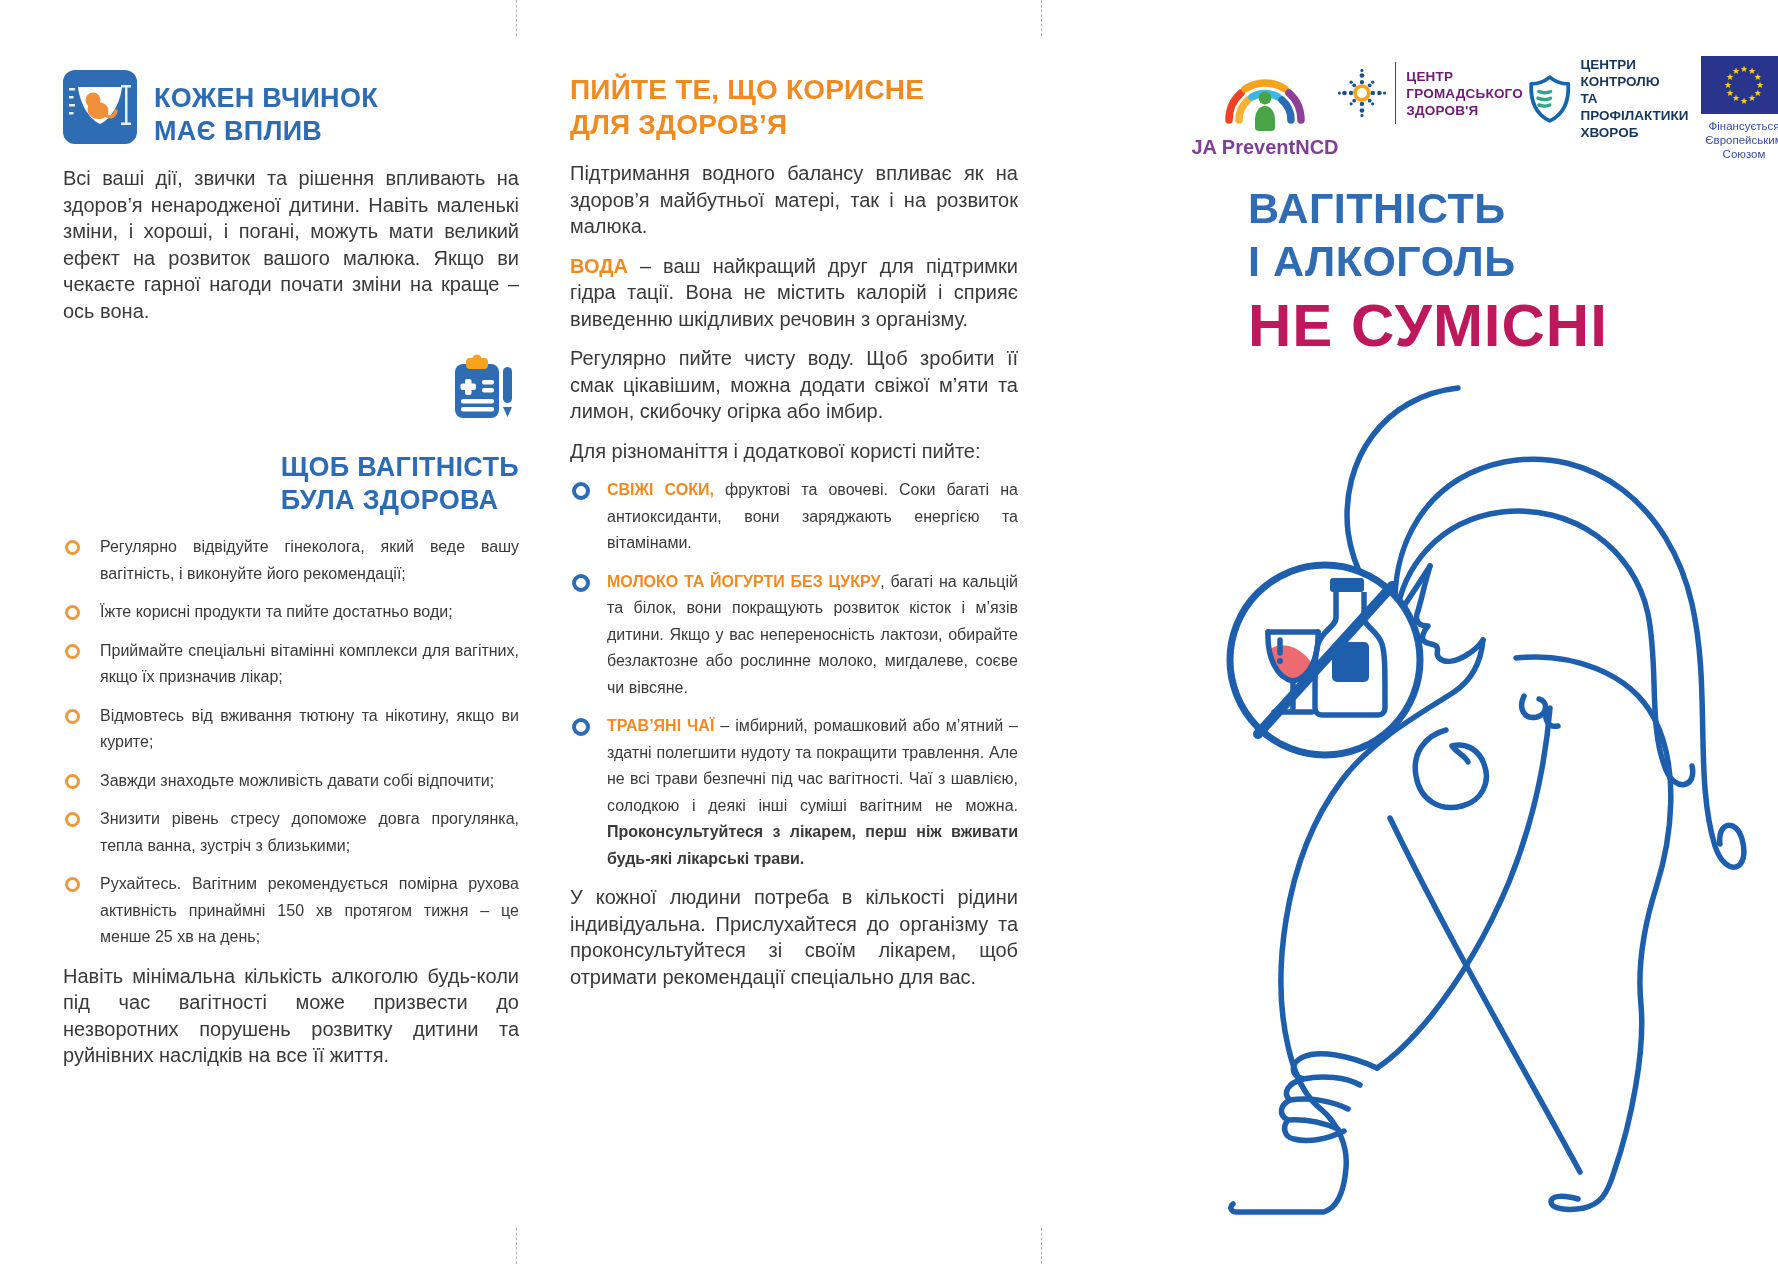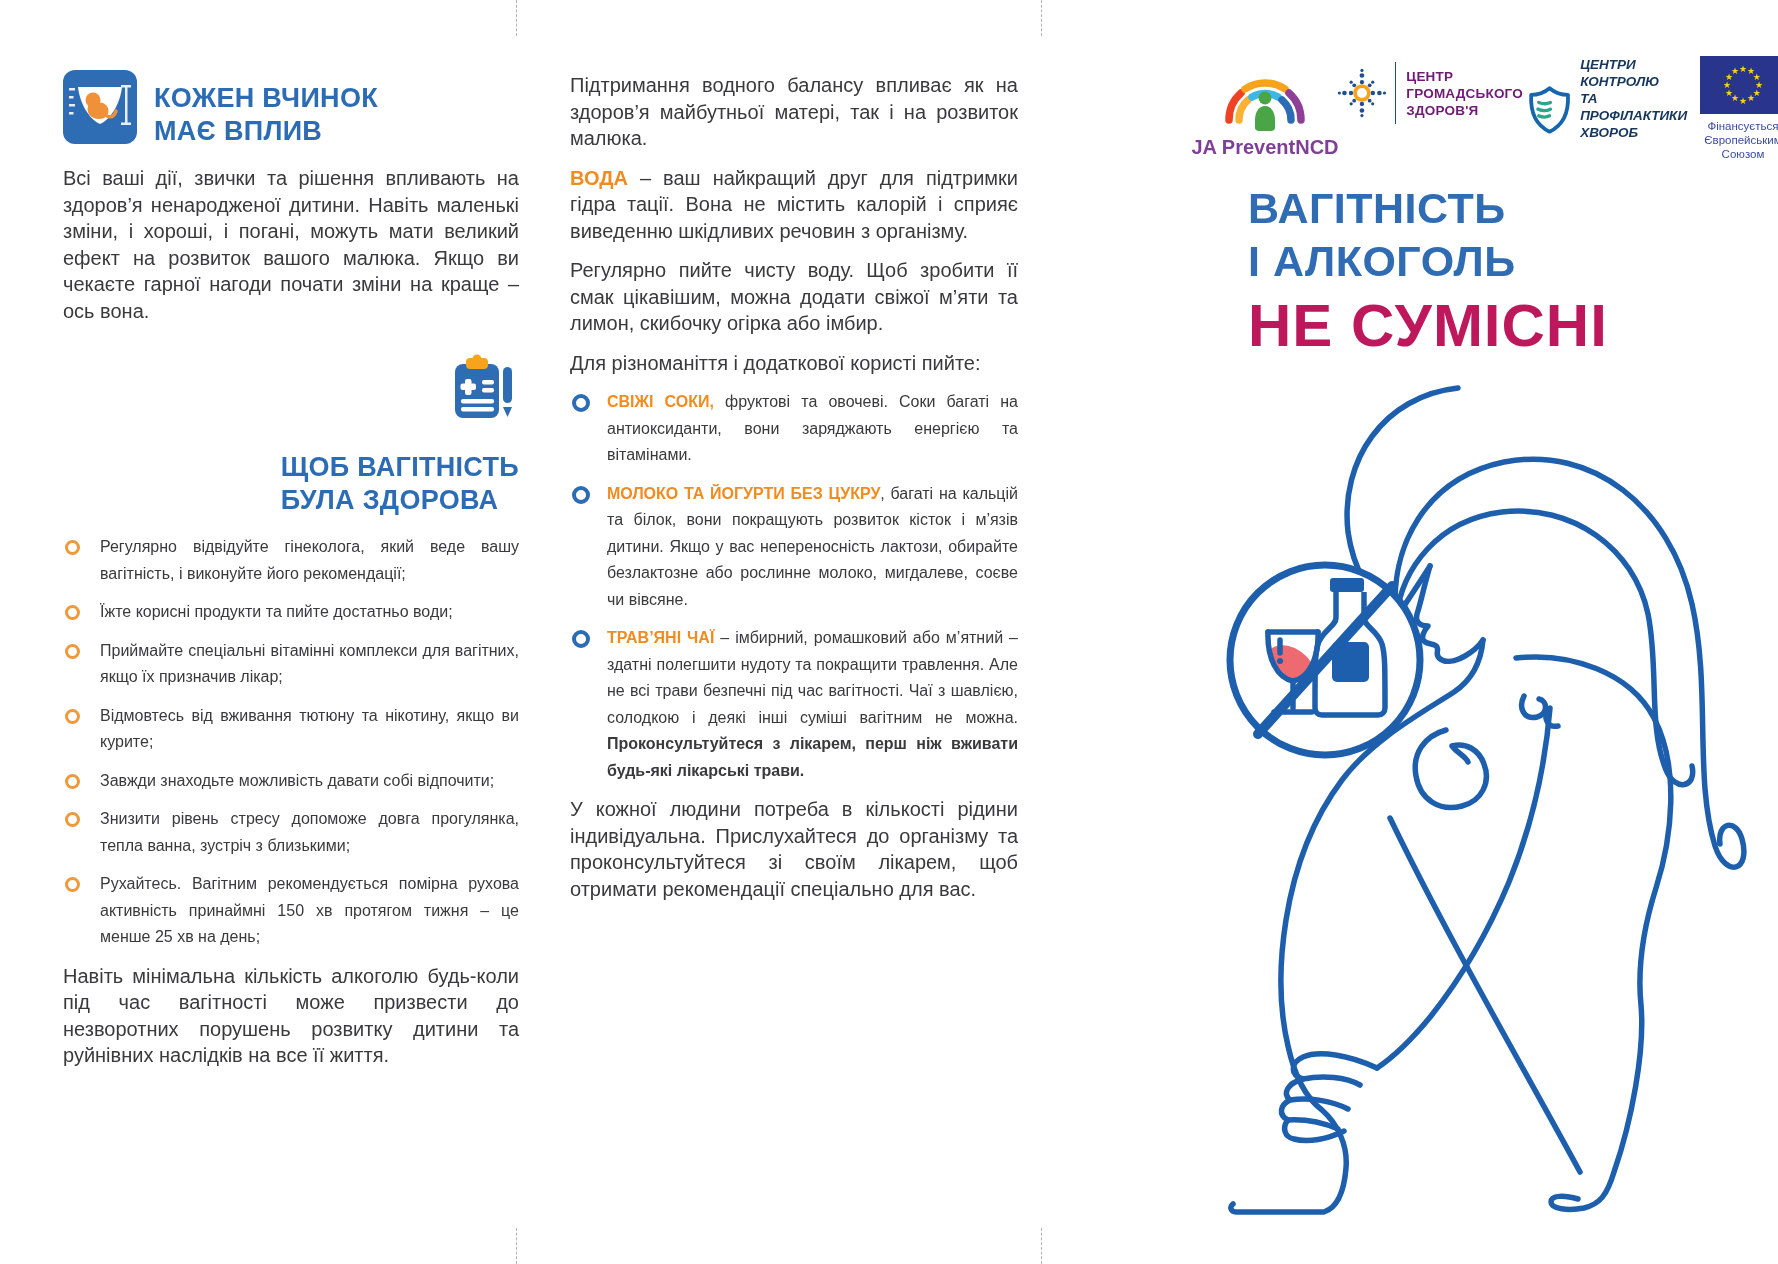--- a/index.html
+++ b/index.html
@@ -28,21 +28,21 @@
   .icon-tile{flex:0 0 auto;}
 
   
   .logo-row{position:absolute;left:1203px;top:56px;width:552px;display:flex;align-items:flex-start;}
   .logo{display:flex;flex-direction:column;align-items:center;}
   .logo-ja{width:124px;}
   .logo-ja .lbl{font-size:20px;font-weight:bold;color:#7e3f97;margin-top:2px;white-space:nowrap;}
   .logo-cgz{flex-direction:row;align-items:center;width:188px;margin-left:8px;}
   .logo-cgz .sep{width:2px;height:62px;background:#1d4f91;margin:0 10px 0 6px;}
   .logo-cgz .lbl{font-size:13.5px;font-weight:bold;color:#701a75;line-height:17px;letter-spacing:.2px;}
-  .logo-cdc{flex-direction:row;align-items:flex-end;width:172px;margin-left:4px;font-style:italic;}
+  .logo-cdc{flex-direction:row;align-items:center;width:172px;margin-left:4px;}
   .logo-cdc .lbl{font-size:13.5px;font-weight:bold;color:#16365c;line-height:17px;margin-left:8px;}
   .logo-eu{width:112px;margin-left:4px;}
   .logo-eu .lbl{font-size:11.5px;color:#3a4ba0;line-height:14px;text-align:center;margin-top:5px;}
 
   .poster-title{position:absolute;left:1248px;top:182px;}
   .poster-title .t-blue{font-weight:bold;font-size:43px;line-height:53px;color:#2f6cb4;letter-spacing:.5px;}
   .poster-title .t-red{font-weight:bold;font-size:60px;line-height:70px;color:#be185d;letter-spacing:1px;margin-top:3px;}
 
   .illustration{position:absolute;left:1090px;top:360px;width:660px;height:880px;}
 
@@ -113,20 +113,24 @@
     <li><span>Відмовтесь від вживання тютюну та нікотину, якщо ви курите;</span></li>
     <li><span>Завжди знаходьте можливість давати собі відпочити;</span></li>
     <li><span>Знизити рівень стресу допоможе довга прогулянка, тепла ванна, зустріч з близькими;</span></li>
     <li><span>Рухайтесь. Вагітним рекомендується помірна рухова активність принаймні 150 хв протягом тижня – це менше 25 хв на день;</span></li>
   </ul>
 
   <p class="body-text" style="margin-top:2px;">Навіть мінімальна кількість алкоголю будь-коли під час вагітності може призвести до незворотних порушень розвитку дитини та руйнівних наслідків на все її життя.</p>
 </div>
 
 <div class="col col-mid">
+  <div class="mid-title">
+    <div>ПИЙТЕ ТЕ, ЩО КОРИСНЕ</div>
+    <div>ДЛЯ ЗДОРОВ’Я</div>
+  </div>
 
   <p class="body-text">Підтримання водного балансу впливає як на здоров’я майбутньої матері, так і на розвиток малюка.</p>
 
   <p class="body-text"><span class="lead-orange">ВОДА</span><span> – ваш найкращий друг для підтримки гідра тації. Вона не містить калорій і сприяє виведенню шкідливих речовин з організму.</span></p>
 
   <p class="body-text">Регулярно пийте чисту воду. Щоб зробити її смак цікавішим, можна додати свіжої м’яти та лимон, скибочку огірка або імбир.</p>
 
   <p class="body-text">Для різноманіття і додаткової користі пийте:</p>
 
   <ul class="bullets bullets-blue">

